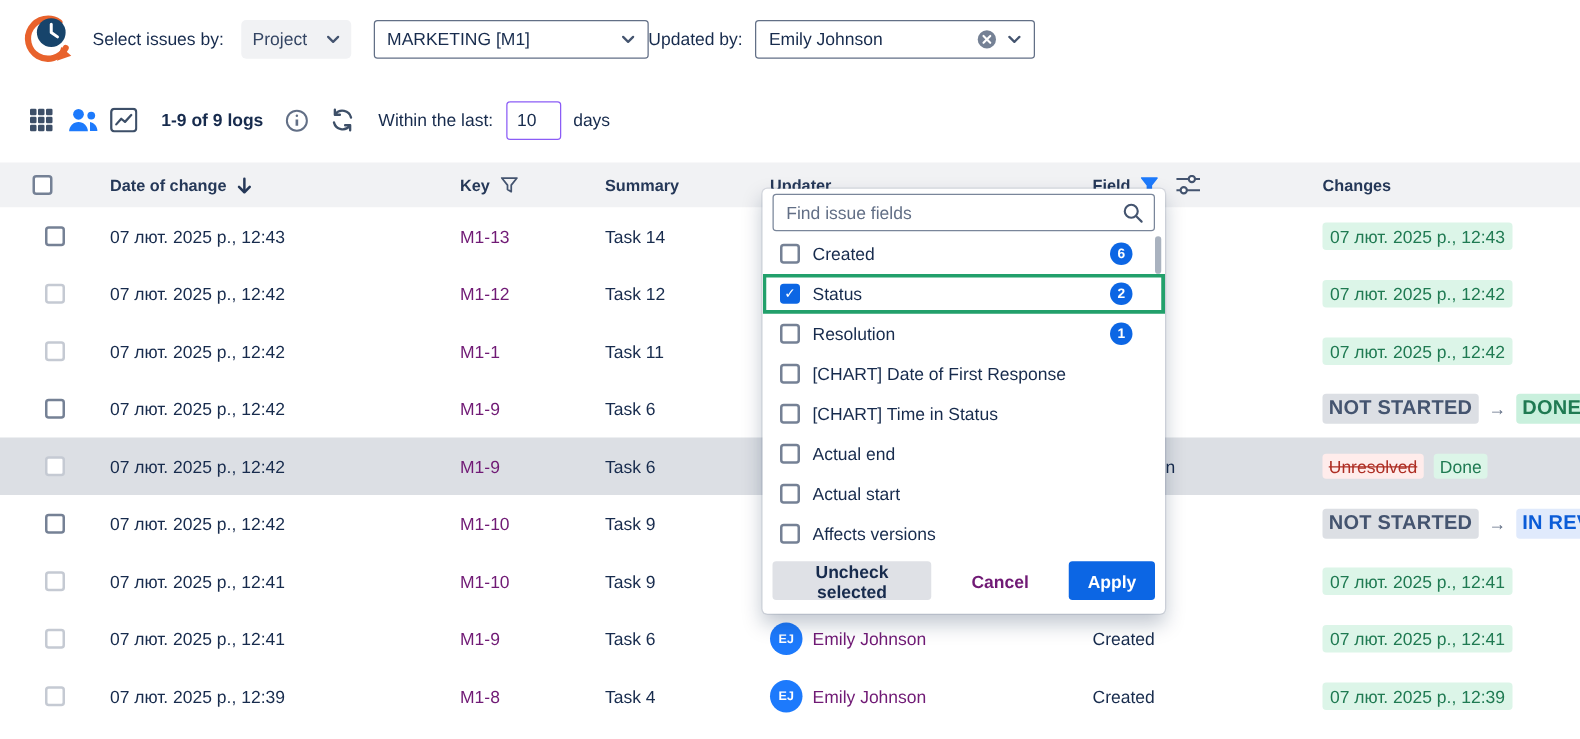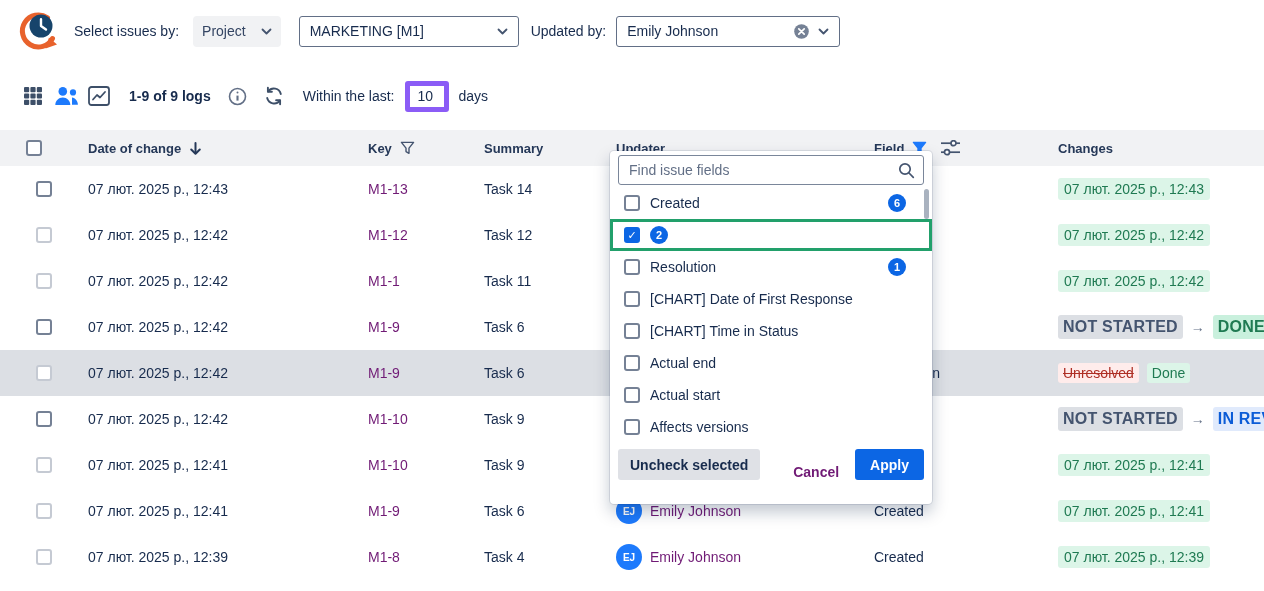--- a/index.html
+++ b/index.html
@@ -9,29 +9,29 @@
 
   
   .topbar{display:flex;align-items:center;height:62px;padding:0 16px}
   .logo{width:44px;height:44px;margin-right:10px;flex:none}
   .tb-label{margin-left:4px;white-space:nowrap}
   .mode-btn{display:inline-flex;align-items:center;gap:15px;background:#F1F2F4;border:none;border-radius:4px;height:31px;padding:0 9px;font:inherit;color:#344563;cursor:pointer;margin-left:14px}
   .select{display:inline-flex;align-items:center;height:31px;border:1px solid #626F86;border-radius:3px;background:#fff;padding:0 10px;gap:8px;cursor:pointer}
   .select .val{flex:1;white-space:nowrap;overflow:hidden}
   .sel-proj{width:220px;margin-left:18px}
   .sel-upd{width:224px;margin-left:10px}
-  .lbl-updated{margin-left:12px}
+  .lbl-updated{margin-left:0}
 
   
   .toolbar{display:flex;align-items:center;height:68px;padding:0 20px}
   .view-icon{width:26px;height:26px;display:inline-flex;align-items:center;justify-content:center;margin-right:7px;cursor:pointer;border-radius:3px}
   .count{font-weight:700;margin-left:10px;white-space:nowrap}
   .icon-btn{margin-left:17px;display:inline-flex;cursor:pointer}
   .within-label{margin-left:19px}
-  .days-input{width:44px;height:31px;border:5px solid #8b5cf6;border-radius:3px;margin-left:10px;padding:0 8px;font:inherit;color:#172B4D}
+  .days-input{width:44px;height:31px;border:1px solid #8b5cf6;border-radius:3px;margin-left:10px;padding:0 8px;font:inherit;color:#172B4D}
   .days-suffix{margin-left:10px}
 
   
   .tgrid{display:grid;grid-template-columns:68px 280px 116px 132px 258px 184px 1fr;align-items:center}
   .thead{height:36px;background:#F1F2F4}
   .th{display:flex;align-items:center;gap:8px;font-size:13px;font-weight:700;color:#253858;padding-left:20px;white-space:nowrap}
   .c-check{justify-content:center;padding-left:0;display:flex}
   .trow{height:46px;background:#fff}
   .trow.selected{background:#DCDFE4}
   .td{padding-left:20px;display:flex;align-items:center;gap:8px;white-space:nowrap}
@@ -58,21 +58,21 @@
   .fsearch{margin:4px 8px 0;position:relative}
   .fsearch input{width:100%;height:30px;border:1px solid #7A869A;border-radius:3px;padding:0 34px 0 10px;font:inherit;color:#172B4D}
   .fsearch input::placeholder{color:#626F86;opacity:1}
   .fsearch .mag{position:absolute;right:9px;top:7px}
   .flist{position:relative;padding-top:2px}
   .fitem{display:flex;align-items:center;gap:10px;height:32px;padding:0 14px;cursor:pointer}
   .fitem.hl{box-shadow:inset 0 0 0 3px #22A06B}
   .flabel{flex:1;white-space:nowrap;overflow:hidden}
   .fcount{margin-right:12px;min-width:18px;height:18px;border-radius:9px;background:#0C66E4;color:#fff;font-size:11px;font-weight:700;display:inline-flex;align-items:center;justify-content:center;padding:0 5px;flex:none}
   .fscroll{position:absolute;right:3px;top:4px;width:5px;height:30px;border-radius:3px;background:#A9B2BF;cursor:pointer}
-  .ffoot{display:flex;align-items:flex-end;padding:6px 8px 24px;gap:16px}
+  .ffoot{display:flex;align-items:center;padding:6px 8px 11px;gap:32px}
   .btn-uncheck{background:#DFE1E6;border:none;border-radius:3px;height:31px;padding:0 12px;font:inherit;font-weight:700;color:#172B4D;cursor:pointer}
   .btn-cancel{background:none;border:none;font:inherit;font-weight:700;color:#701a75;margin-left:auto;cursor:pointer}
   .btn-apply{background:#0C66E4;border:none;border-radius:3px;height:31px;padding:0 15px;font:inherit;font-weight:700;color:#fff;cursor:pointer}
 </style>
 </head>
 <body>
 
 <header class="topbar">
   <span class="logo">
     <svg width="44" height="44" viewBox="0 0 44 44">
@@ -434,20 +434,21 @@
     </span>
   </div>
   <div class="flist">
     <div class="fitem">
       <span class="cb"></span>
       <span class="flabel">Created</span>
       <span class="fcount">6</span>
     </div>
     <div class="fitem hl">
       <span class="cb checked"></span>
+      <span class="flabel">Status</span>
       <span class="fcount">2</span>
     </div>
     <div class="fitem">
       <span class="cb"></span>
       <span class="flabel">Resolution</span>
       <span class="fcount">1</span>
     </div>
     <div class="fitem">
       <span class="cb"></span>
       <span class="flabel">[CHART] Date of First Response</span>

